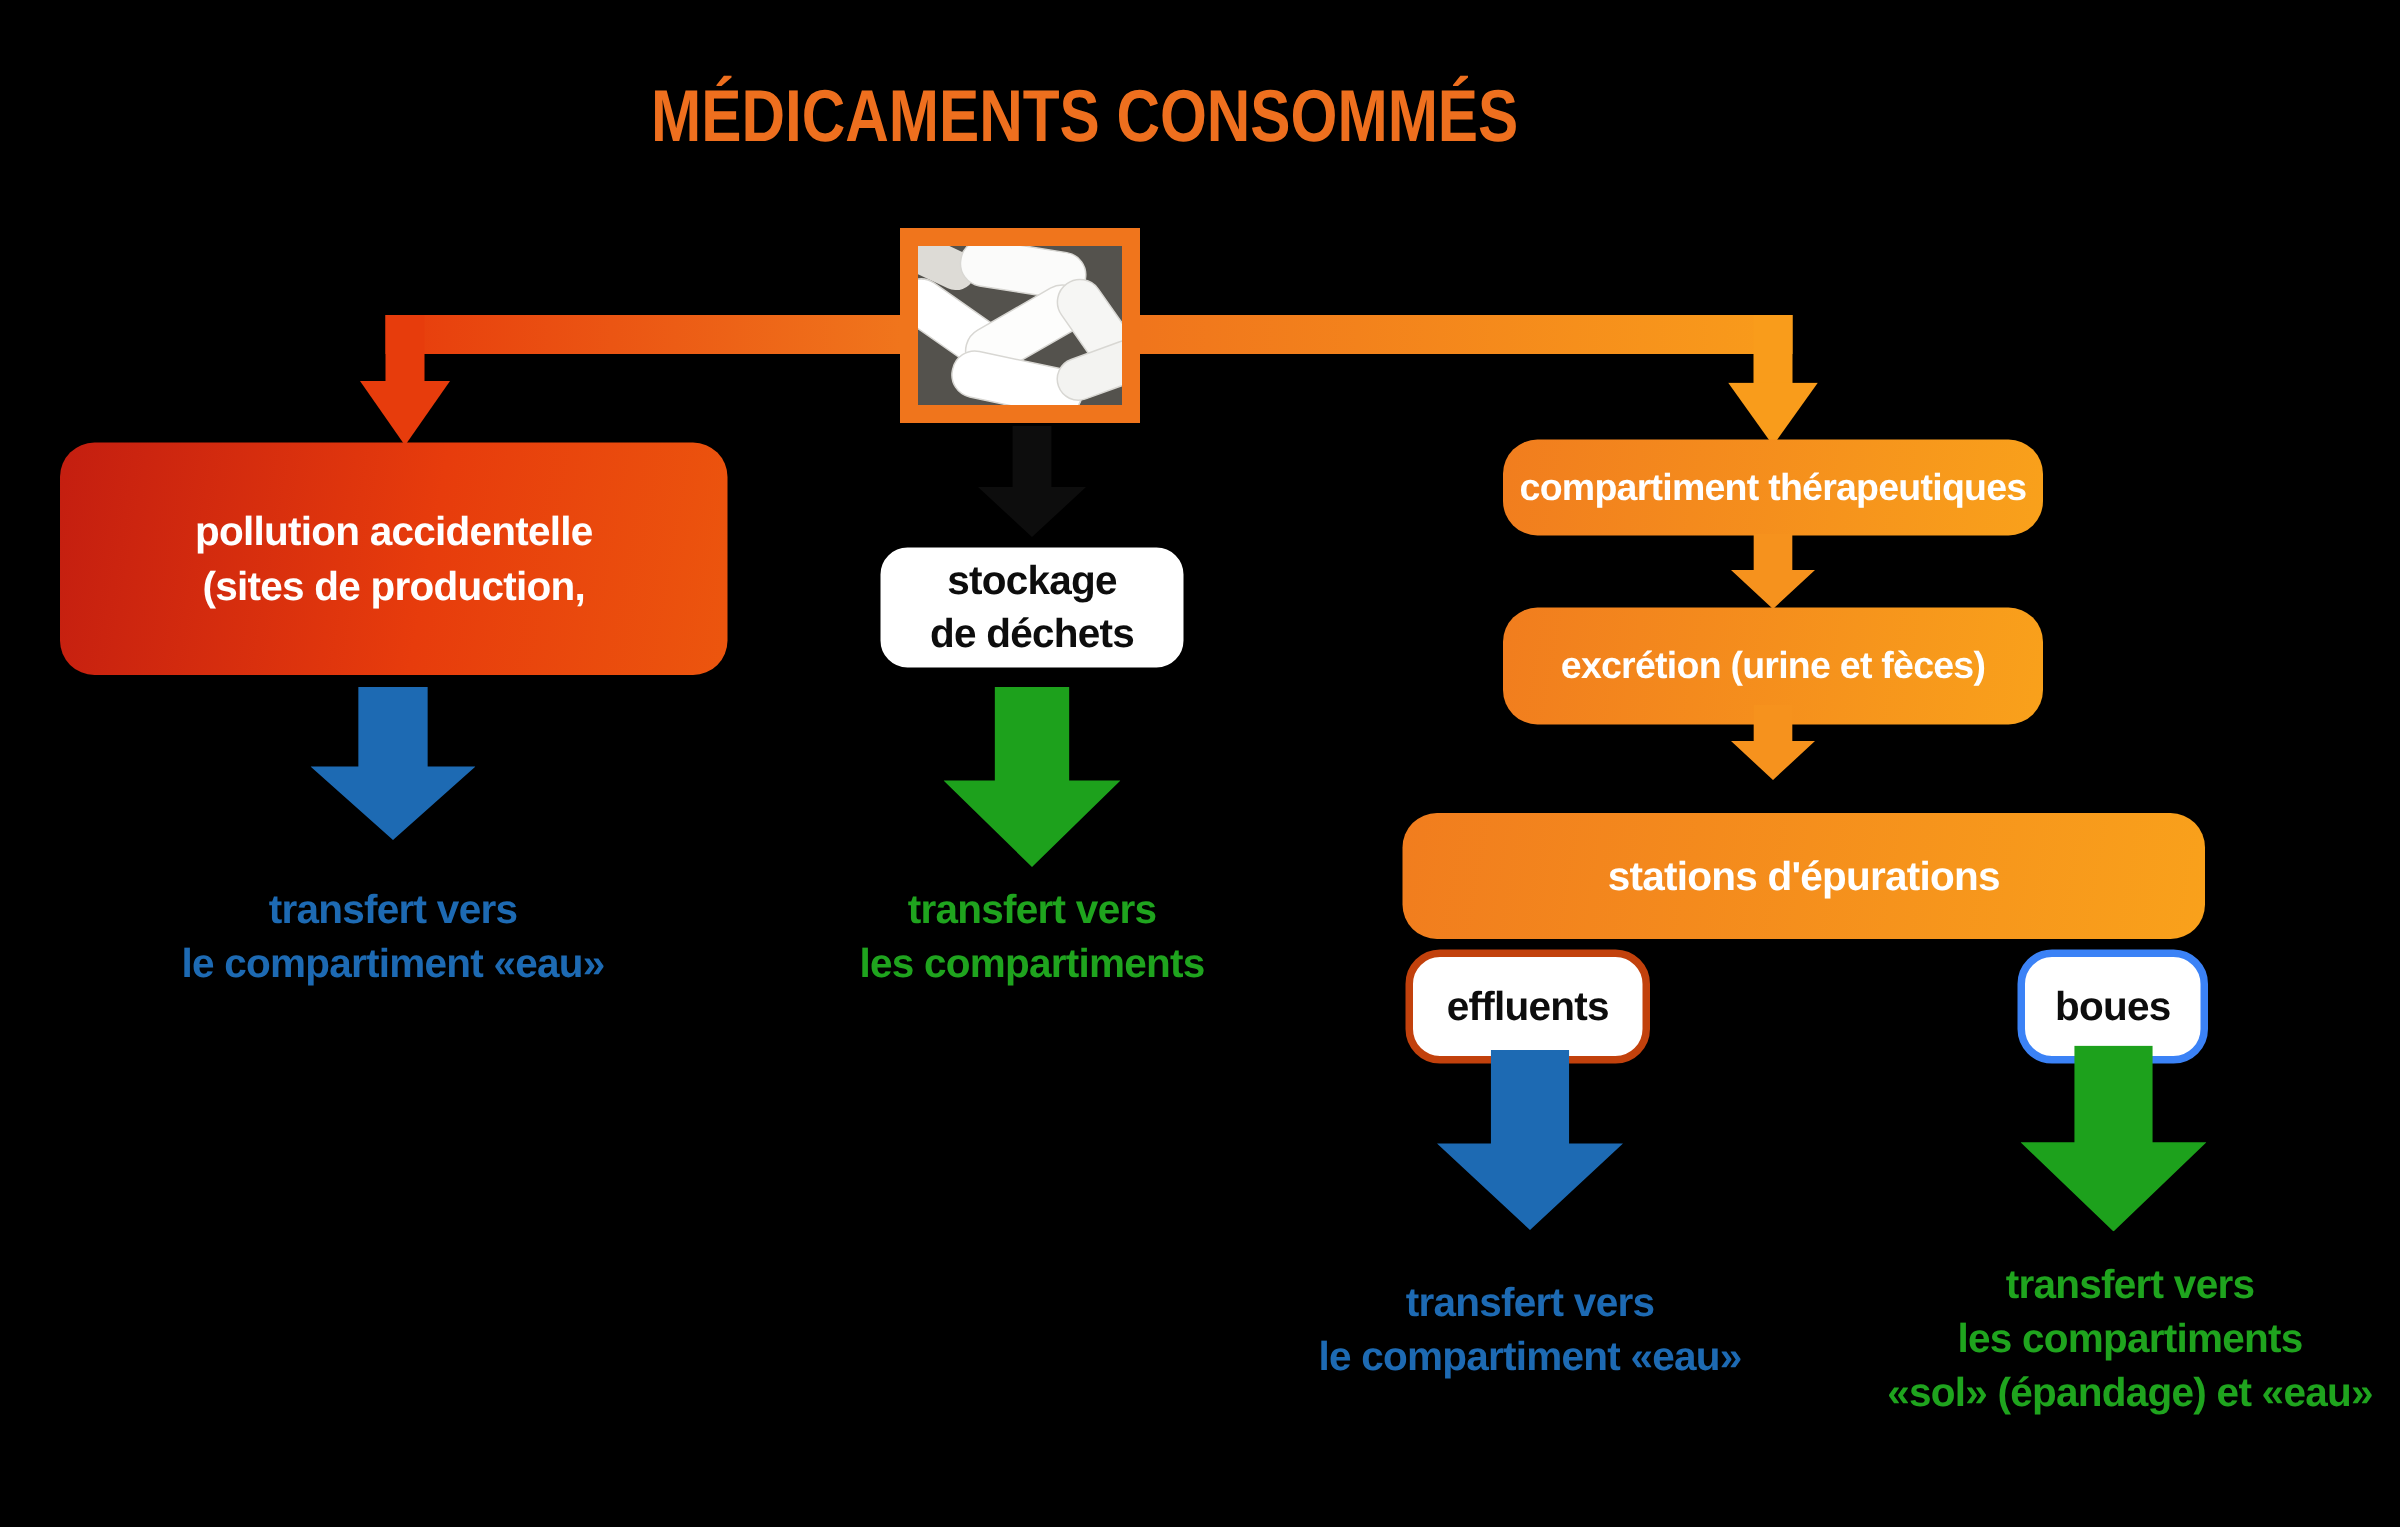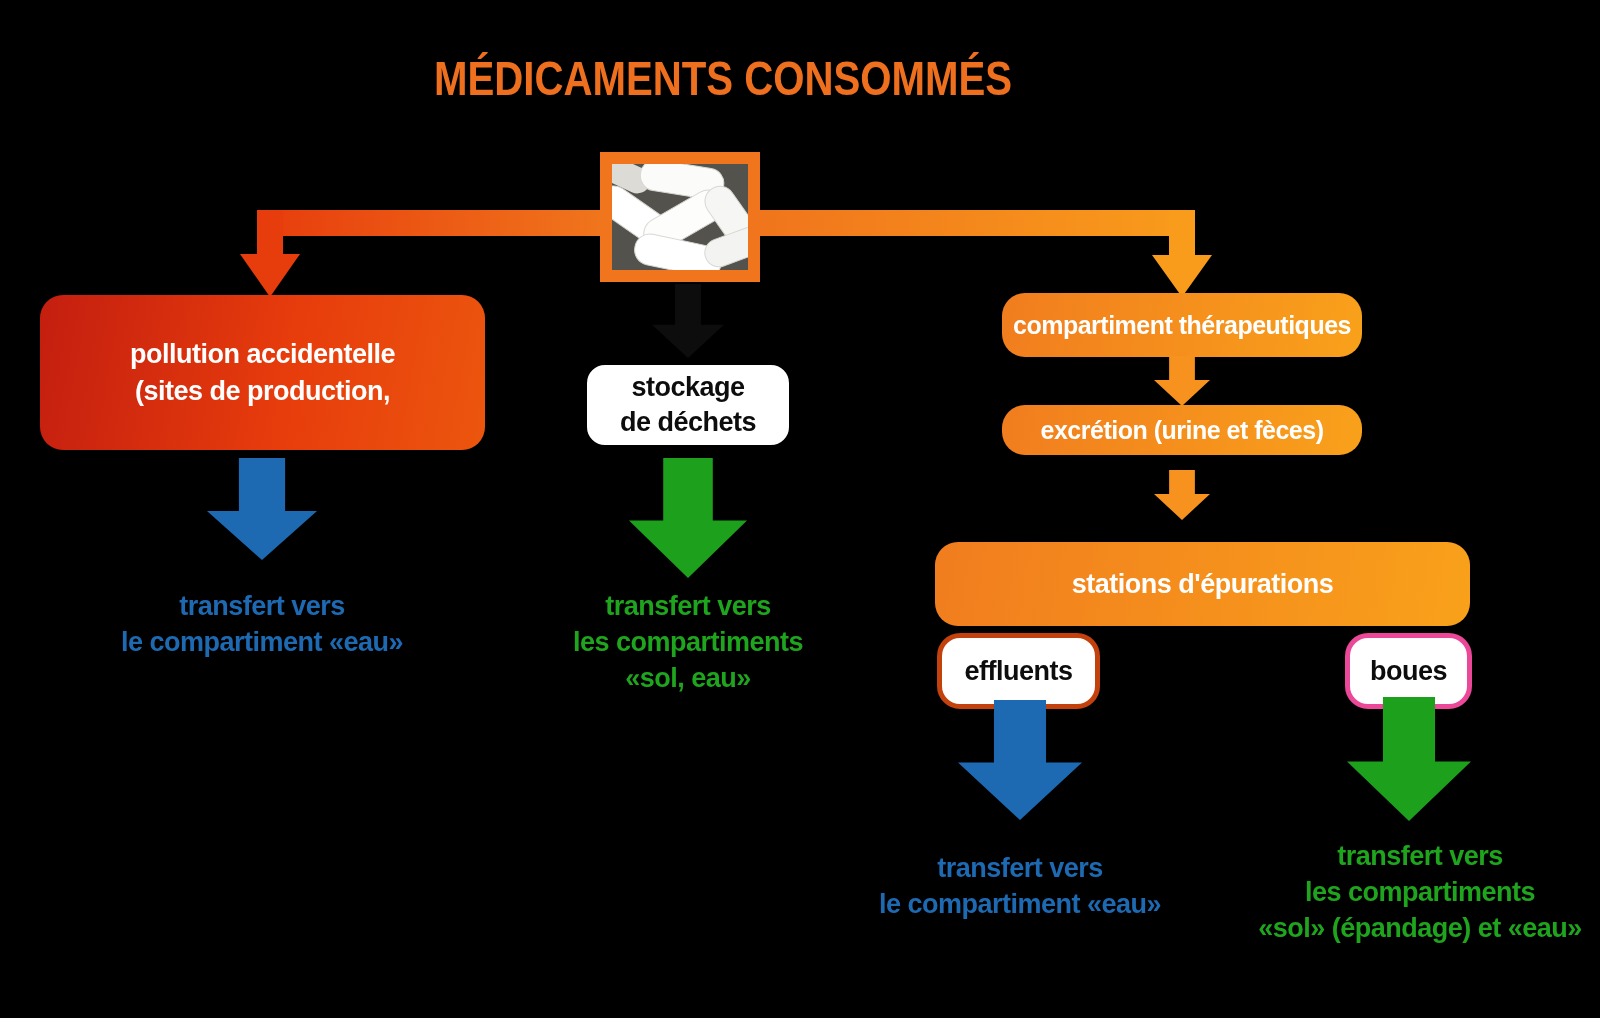--- a/index.html
+++ b/index.html
@@ -43,29 +43,29 @@
   }
   .box-stockage{
     left:582px;top:360px;width:212px;height:90px;background:#ffffff;
     border:5px solid #000000;color:#0d0d0d;font-size:27px;line-height:35px;
   }
   .box-orange{
     background:linear-gradient(100deg,#f17d1e,#f9a11b);color:#ffffff;
     font-size:25px;line-height:30px;
   }
   .box-traitements{left:1002px;top:293px;width:360px;height:64px;}
-  .box-excretion{left:1002px;top:405px;width:360px;height:50px;}
+  .box-excretion{left:1002px;top:405px;width:360px;height:78px;}
   .box-stations{left:935px;top:518px;width:535px;height:84px;font-size:27px;margin-top:24px;}
   .box-effluents{
     left:937px;top:633px;width:163px;height:76px;background:#ffffff;
     border:5px solid #c2410c;color:#0d0d0d;font-size:27px;
   }
   .box-boues{
     left:1345px;top:633px;width:127px;height:76px;background:#ffffff;
-    border:5px solid #ec4899;color:#0d0d0d;font-size:27px;justify-content:center;
+    border:5px solid #3b82f6;color:#0d0d0d;font-size:27px;justify-content:center;
   }
   
   .arrow{position:absolute;}
   .arrow-big{clip-path:polygon(29% 0,71% 0,71% 52%,100% 52%,50% 100%,0 52%,29% 52%);}
   .arrow-black{clip-path:polygon(32% 0,68% 0,68% 55%,100% 55%,50% 100%,0 55%,32% 55%);}
   .arrow-mini{clip-path:polygon(27% 0,73% 0,73% 48%,100% 48%,50% 100%,0 48%,27% 48%);}
   .blue{background:#1d6ab3;}
   .green{background:#1da11c;}
   .black{background:#0d0d0d;}
   .orange{background:#f6921d;}
@@ -128,21 +128,20 @@
 
   <div class="arrow arrow-black black a-black"></div>
   <div class="box box-stockage">
     <div>stockage</div>
     <div>de déchets</div>
   </div>
   <div class="arrow arrow-big green a-green-center"></div>
   <div class="transfer green-text t-center">
     <div>transfert vers</div>
     <div>les compartiments</div>
-    <div>«sol, eau»</div>
   </div>
 
   <div class="box box-orange box-traitements">
     <div>compartiment thérapeutiques</div>
   </div>
   <div class="arrow arrow-mini orange a-mini-1"></div>
   <div class="box box-orange box-excretion">
     <div>excrétion (urine et fèces)</div>
   </div>
   <div class="arrow arrow-mini orange a-mini-2"></div>

